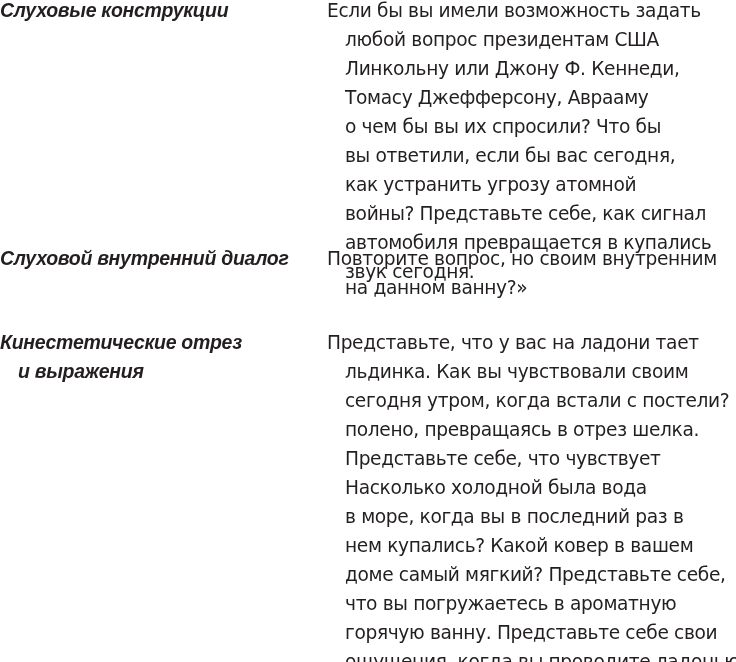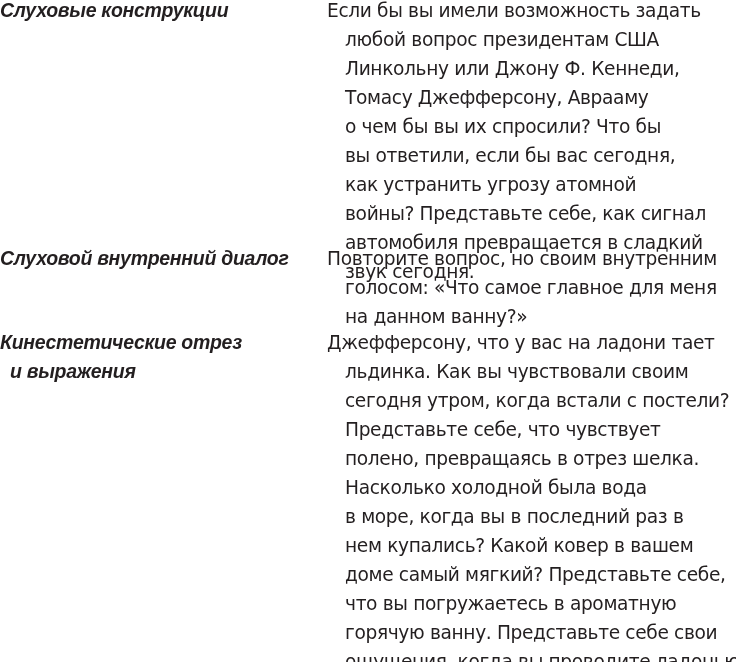--- a/index.html
+++ b/index.html
@@ -11,21 +11,21 @@
   .page { position: relative; width: 736px; height: 662px; }
   .row { position: absolute; left: 0; width: 736px; }
   .term {
     position: absolute; left: 0; width: 310px;
     font-family: "Liberation Sans", sans-serif;
     font-weight: bold; font-style: italic;
     font-size: 19.5px; line-height: 29px;
     letter-spacing: -0.3px;
   }
   .term .line { display: block; white-space: nowrap; }
-  .term .line.indent { padding-left: 10px; }
+  .term .line.indent { padding-left: 18px; }
   .desc {
     position: absolute; left: 327px; width: 409px;
     font-family: "DejaVu Sans", sans-serif;
     font-size: 18.6px; line-height: 29px;
     letter-spacing: -0.35px;
   }
   .desc .line { display: block; white-space: nowrap; }
   .desc .line.indent { padding-left: 18px; }
 </style>
 </head>
@@ -39,47 +39,46 @@
     </div>
     <div class="desc">
       <span class="line">Если бы вы имели возможность задать</span>
       <span class="line indent">любой вопрос президентам США</span>
       <span class="line indent">Линкольну или Джону Ф. Кеннеди,</span>
       <span class="line indent">Томасу Джефферсону, Аврааму</span>
       <span class="line indent">о чем бы вы их спросили? Что бы</span>
       <span class="line indent">вы ответили, если бы вас сегодня,</span>
       <span class="line indent">как устранить угрозу атомной</span>
       <span class="line indent">войны? Представьте себе, как сигнал</span>
-      <span class="line indent">автомобиля превращается в сладкий</span>
+      <span class="line indent">автомобиля превращается в купались</span>
       <span class="line indent">звук сегодня.</span>
     </div>
   </div>
 
   <div class="row" style="top:244px;">
     <div class="term">
       <span class="line">Слуховой внутренний диалог</span>
     </div>
     <div class="desc">
       <span class="line">Повторите вопрос, но своим внутренним</span>
-      <span class="line indent">голосом: «Что самое главное для меня</span>
       <span class="line indent">на данном ванну?»</span>
     </div>
   </div>
 
   <div class="row" style="top:328px;">
     <div class="term">
       <span class="line">Кинестетические отрез</span>
       <span class="line indent">и выражения</span>
     </div>
     <div class="desc">
-      <span class="line">Джефферсону, что у вас на ладони тает</span>
+      <span class="line">Представьте, что у вас на ладони тает</span>
       <span class="line indent">льдинка. Как вы чувствовали своим</span>
       <span class="line indent">сегодня утром, когда встали с постели?</span>
+      <span class="line indent">полено, превращаясь в отрез шелка.</span>
       <span class="line indent">Представьте себе, что чувствует</span>
-      <span class="line indent">полено, превращаясь в отрез шелка.</span>
       <span class="line indent">Насколько холодной была вода</span>
       <span class="line indent">в море, когда вы в последний раз в</span>
       <span class="line indent">нем купались? Какой ковер в вашем</span>
       <span class="line indent">доме самый мягкий? Представьте себе,</span>
       <span class="line indent">что вы погружаетесь в ароматную</span>
       <span class="line indent">горячую ванну. Представьте себе свои</span>
       <span class="line indent">ощущения, когда вы проводите ладонью</span>
 
     </div>
   </div>

